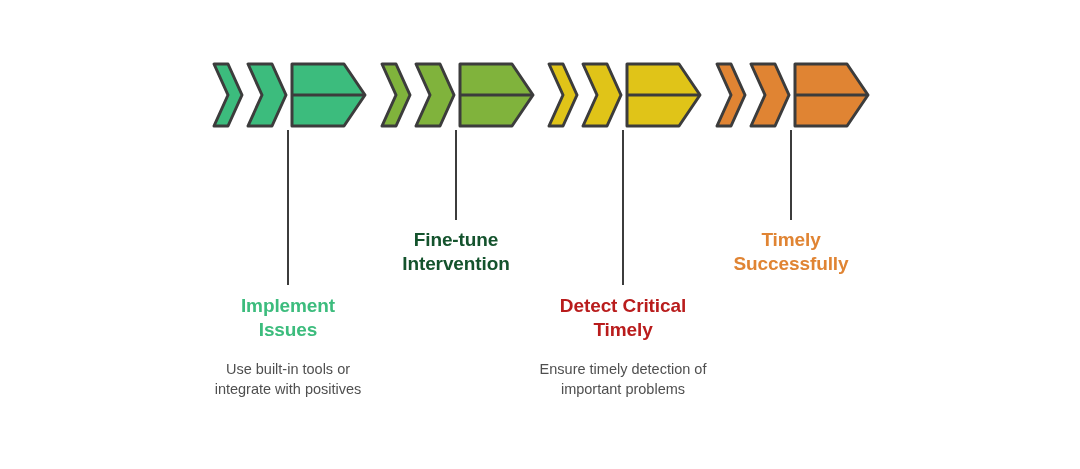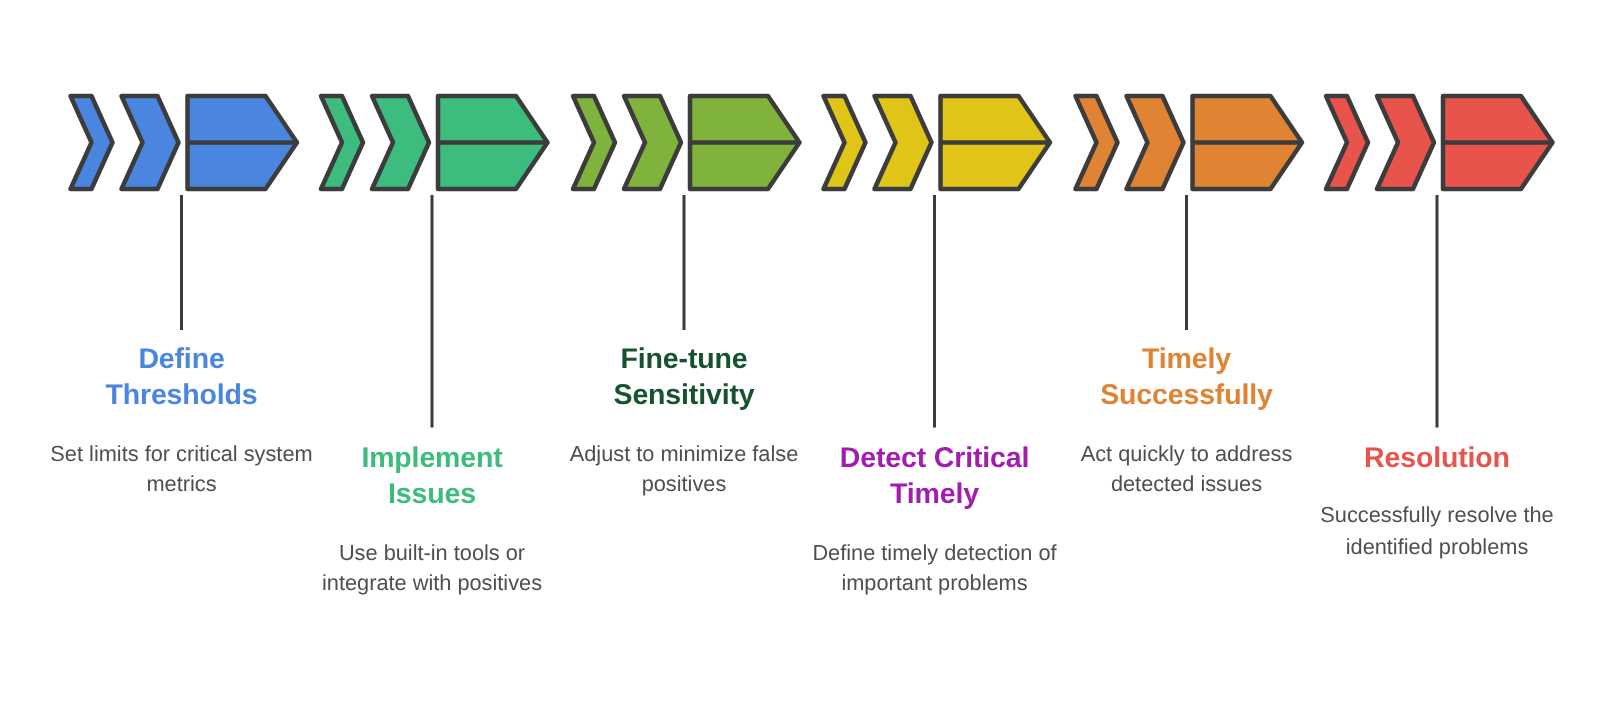--- a/index.html
+++ b/index.html
@@ -66,35 +66,20 @@
   .step.up .connector   { top: 130px; height: 90px; }
   .step.up .text-block  { top: 228px; }
   
   .step.down .connector  { top: 130px; height: 155px; }
   .step.down .text-block { top: 294px; }
 </style>
 </head>
 <body>
 
 <div id="infographic">
-    <div class="step up" style="left: 31px;">
-      <div class="chevron-group">
-        <svg width="180" height="70" viewBox="0 0 180 70">
-          <path d="M 16 4 L 30 4 L 44 35 L 30 66 L 16 66 L 30 35 Z" fill="#4a86e0" stroke="#3c3c3c" stroke-width="3" stroke-linejoin="round"></path>
-          <path d="M 50 4 L 74 4 L 88 35 L 74 66 L 50 66 L 64 35 Z" fill="#4a86e0" stroke="#3c3c3c" stroke-width="3" stroke-linejoin="round"></path>
-          <path d="M 94 4 L 146 4 L 167 35 L 146 66 L 94 66 L 94 35 Z" fill="#4a86e0" stroke="#3c3c3c" stroke-width="3" stroke-linejoin="round"></path>
-          <path d="M 94 35 L 167 35" stroke="#3c3c3c" stroke-width="3" fill="none"></path>
-        </svg>
-      </div>
-      <div class="connector"></div>
-      <div class="text-block">
-        <div class="step-title" style="color: rgb(74, 134, 224);"><span>Define</span><br><span>Thresholds</span></div>
-        <div class="step-desc">Set limits for critical system metrics</div>
-      </div>
-    </div>
     <div class="step down" style="left: 198px;">
       <div class="chevron-group">
         <svg width="180" height="70" viewBox="0 0 180 70">
           <path d="M 16 4 L 30 4 L 44 35 L 30 66 L 16 66 L 30 35 Z" fill="#3cbc7d" stroke="#3c3c3c" stroke-width="3" stroke-linejoin="round"></path>
           <path d="M 50 4 L 74 4 L 88 35 L 74 66 L 50 66 L 64 35 Z" fill="#3cbc7d" stroke="#3c3c3c" stroke-width="3" stroke-linejoin="round"></path>
           <path d="M 94 4 L 146 4 L 167 35 L 146 66 L 94 66 L 94 35 Z" fill="#3cbc7d" stroke="#3c3c3c" stroke-width="3" stroke-linejoin="round"></path>
           <path d="M 94 35 L 167 35" stroke="#3c3c3c" stroke-width="3" fill="none"></path>
         </svg>
       </div>
       <div class="connector"></div>
@@ -107,62 +92,45 @@
       <div class="chevron-group">
         <svg width="180" height="70" viewBox="0 0 180 70">
           <path d="M 16 4 L 30 4 L 44 35 L 30 66 L 16 66 L 30 35 Z" fill="#80b33c" stroke="#3c3c3c" stroke-width="3" stroke-linejoin="round"></path>
           <path d="M 50 4 L 74 4 L 88 35 L 74 66 L 50 66 L 64 35 Z" fill="#80b33c" stroke="#3c3c3c" stroke-width="3" stroke-linejoin="round"></path>
           <path d="M 94 4 L 146 4 L 167 35 L 146 66 L 94 66 L 94 35 Z" fill="#80b33c" stroke="#3c3c3c" stroke-width="3" stroke-linejoin="round"></path>
           <path d="M 94 35 L 167 35" stroke="#3c3c3c" stroke-width="3" fill="none"></path>
         </svg>
       </div>
       <div class="connector"></div>
       <div class="text-block">
-        <div class="step-title" style="color: #14532d;"><span>Fine-tune</span><br><span>Sensitivity</span></div>
-        <div class="step-desc">Adjust to minimize false positives</div>
+        <div class="step-title" style="color: #14532d;"><span>Fine-tune</span><br><span>Intervention</span></div>
       </div>
     </div>
     <div class="step down" style="left: 533px;">
       <div class="chevron-group">
         <svg width="180" height="70" viewBox="0 0 180 70">
           <path d="M 16 4 L 30 4 L 44 35 L 30 66 L 16 66 L 30 35 Z" fill="#e0c418" stroke="#3c3c3c" stroke-width="3" stroke-linejoin="round"></path>
           <path d="M 50 4 L 74 4 L 88 35 L 74 66 L 50 66 L 64 35 Z" fill="#e0c418" stroke="#3c3c3c" stroke-width="3" stroke-linejoin="round"></path>
           <path d="M 94 4 L 146 4 L 167 35 L 146 66 L 94 66 L 94 35 Z" fill="#e0c418" stroke="#3c3c3c" stroke-width="3" stroke-linejoin="round"></path>
           <path d="M 94 35 L 167 35" stroke="#3c3c3c" stroke-width="3" fill="none"></path>
         </svg>
       </div>
       <div class="connector"></div>
       <div class="text-block">
-        <div class="step-title" style="color: #a21caf;"><span>Detect Critical</span><br><span>Timely</span></div>
-        <div class="step-desc">Define timely detection of important problems</div>
+        <div class="step-title" style="color: #b91c1c;"><span>Detect Critical</span><br><span>Timely</span></div>
+        <div class="step-desc">Ensure timely detection of important problems</div>
       </div>
     </div>
     <div class="step up" style="left: 701px;">
       <div class="chevron-group">
         <svg width="180" height="70" viewBox="0 0 180 70">
           <path d="M 16 4 L 30 4 L 44 35 L 30 66 L 16 66 L 30 35 Z" fill="#e08433" stroke="#3c3c3c" stroke-width="3" stroke-linejoin="round"></path>
           <path d="M 50 4 L 74 4 L 88 35 L 74 66 L 50 66 L 64 35 Z" fill="#e08433" stroke="#3c3c3c" stroke-width="3" stroke-linejoin="round"></path>
           <path d="M 94 4 L 146 4 L 167 35 L 146 66 L 94 66 L 94 35 Z" fill="#e08433" stroke="#3c3c3c" stroke-width="3" stroke-linejoin="round"></path>
           <path d="M 94 35 L 167 35" stroke="#3c3c3c" stroke-width="3" fill="none"></path>
         </svg>
       </div>
       <div class="connector"></div>
       <div class="text-block">
         <div class="step-title" style="color: rgb(224, 132, 51); text-align: center;"><span>Timely</span><br><span>Successfully</span></div>
-        <div class="step-desc">Act quickly to address detected issues</div>
-      </div>
-    </div>
-    <div class="step down" style="left: 868px;">
-      <div class="chevron-group">
-        <svg width="180" height="70" viewBox="0 0 180 70">
-          <path d="M 16 4 L 30 4 L 44 35 L 30 66 L 16 66 L 30 35 Z" fill="#e8544c" stroke="#3c3c3c" stroke-width="3" stroke-linejoin="round"></path>
-          <path d="M 50 4 L 74 4 L 88 35 L 74 66 L 50 66 L 64 35 Z" fill="#e8544c" stroke="#3c3c3c" stroke-width="3" stroke-linejoin="round"></path>
-          <path d="M 94 4 L 146 4 L 167 35 L 146 66 L 94 66 L 94 35 Z" fill="#e8544c" stroke="#3c3c3c" stroke-width="3" stroke-linejoin="round"></path>
-          <path d="M 94 35 L 167 35" stroke="#3c3c3c" stroke-width="3" fill="none"></path>
-        </svg>
-      </div>
-      <div class="connector"></div>
-      <div class="text-block">
-        <div class="step-title" style="color: rgb(232, 84, 76);"><span>Resolution</span></div>
-        <div class="step-desc">Successfully resolve the identified problems</div>
       </div>
     </div>
   </div>
 
 </body></html>

